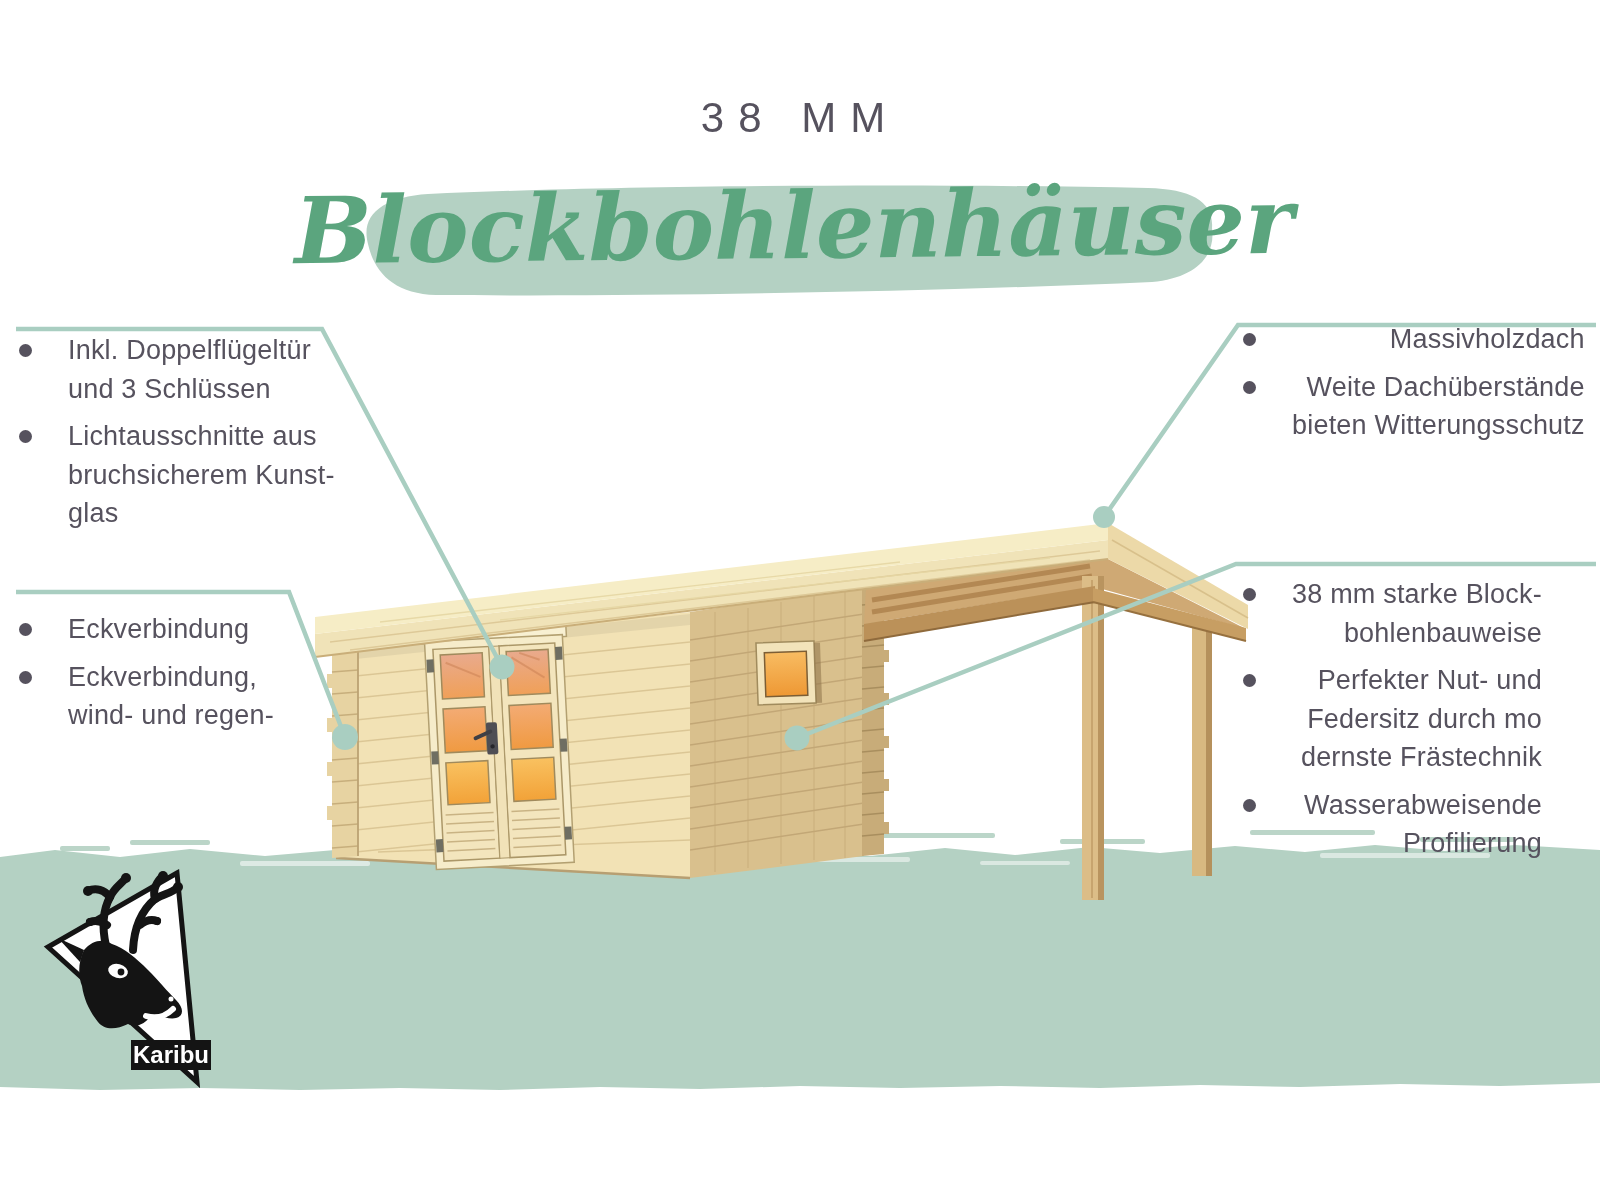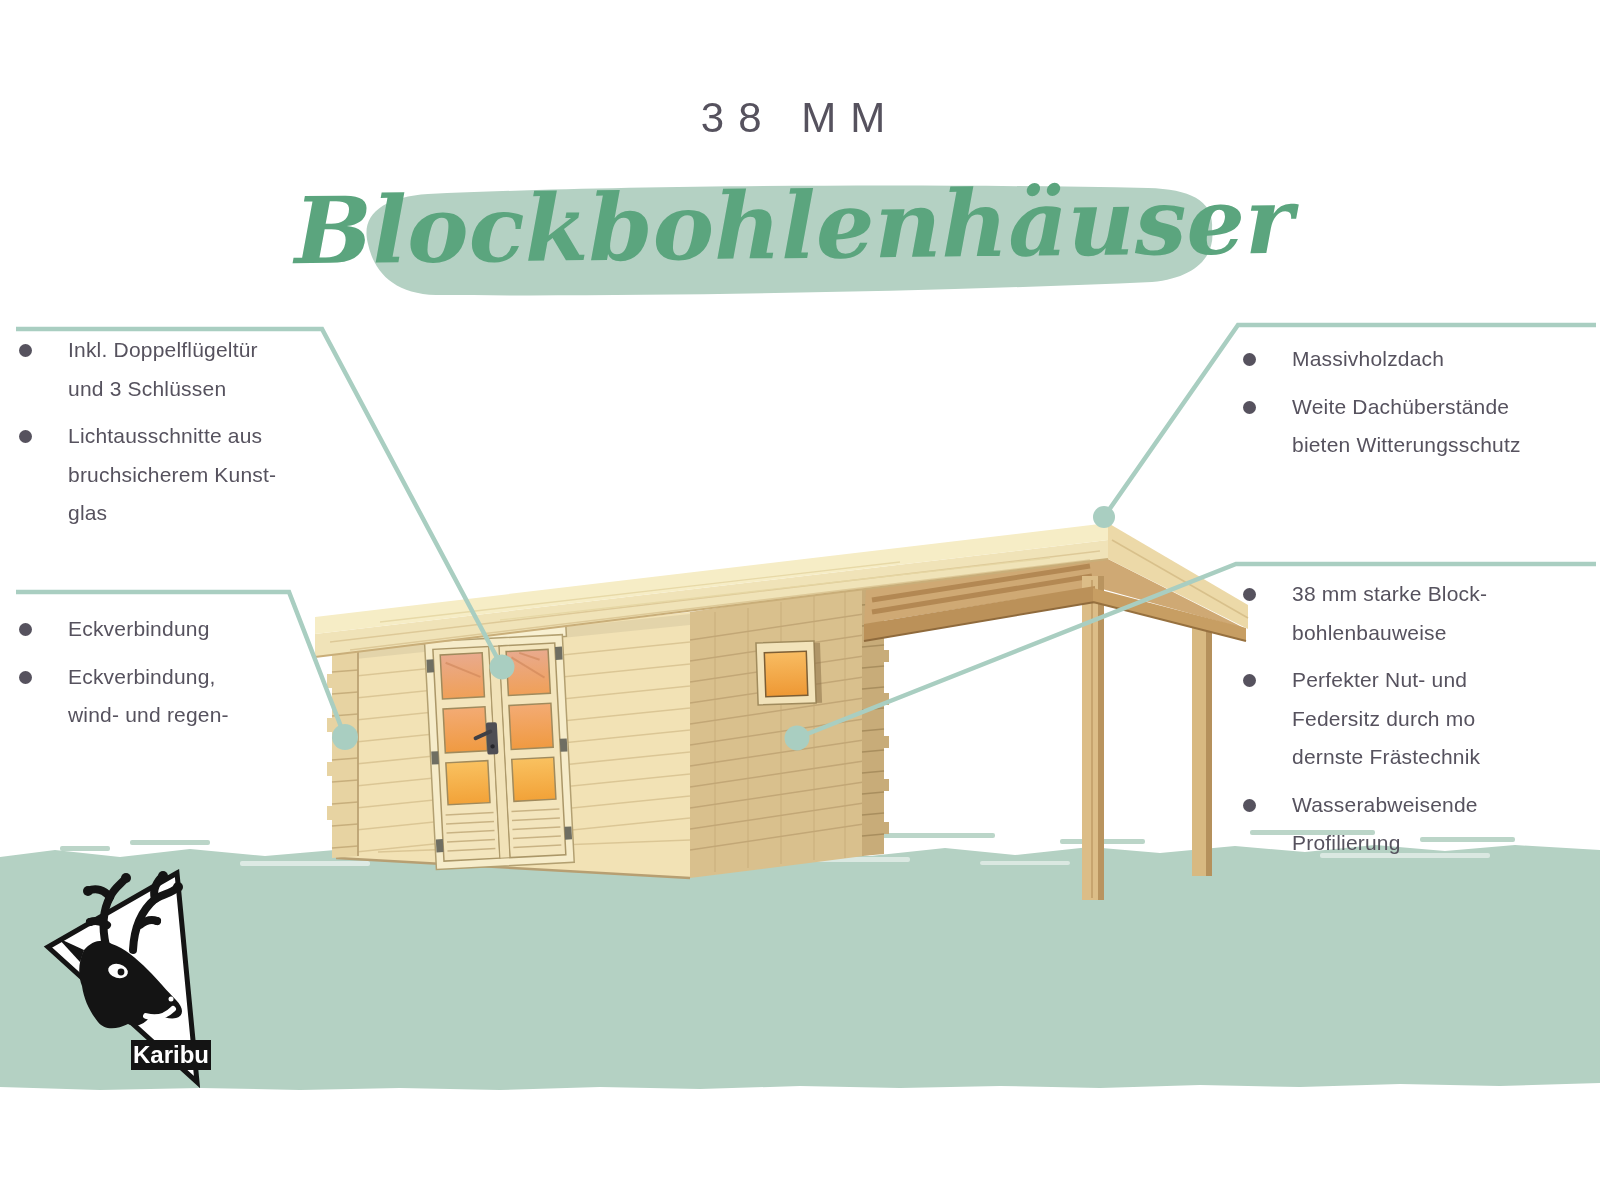--- a/index.html
+++ b/index.html
@@ -8,26 +8,26 @@
   #art{position:absolute;left:0;top:0;}
   .size-title{position:absolute;top:94px;left:0;width:100%;text-align:center;
               font-size:42px;letter-spacing:14px;font-weight:400;color:var(--text-color,#56525e);}
   .script-title{position:absolute;top:172px;left:-6px;width:100%;text-align:center;
                font-family:"DejaVu Serif",serif;font-style:italic;font-weight:bold;
                font-size:92px;color:var(--accent-green,#5ba57e);transform:rotate(-0.6deg);}
   .feature-block{position:absolute;}
   .feature-item{position:relative;padding-left:52px;margin-bottom:9px;}
   .feature-item .bullet{position:absolute;left:3px;top:13px;width:13px;height:13px;border-radius:50%;
                         background:var(--text-color,#56525e);}
-  .feature-line{font-size:21px;line-height:38.5px;color:var(--text-color,#56525e);
+  .feature-line{font-size:27px;line-height:38.5px;color:var(--text-color,#56525e);
                 white-space:nowrap;letter-spacing:.2px;}
   #block-left-1{left:16px;top:331px;}
   #block-left-2{left:16px;top:610px;}
-  #block-right-1{left:1240px;top:340px;}
-  #block-right-2{left:1240px;top:575px;}
+  #block-right-1{left:1240px;top:320px;text-align:right;}
+  #block-right-2{left:1240px;top:575px;text-align:right;}
 </style>
 </head>
 <body>
 
 <div id="stage">
 
   <svg id="art" width="1600" height="1200" viewBox="0 0 1600 1200">
     <defs>
       <linearGradient id="g1" x1="0" y1="0" x2="0" y2="1">
         <stop offset="0" stop-color="#e9aa8d"></stop>

